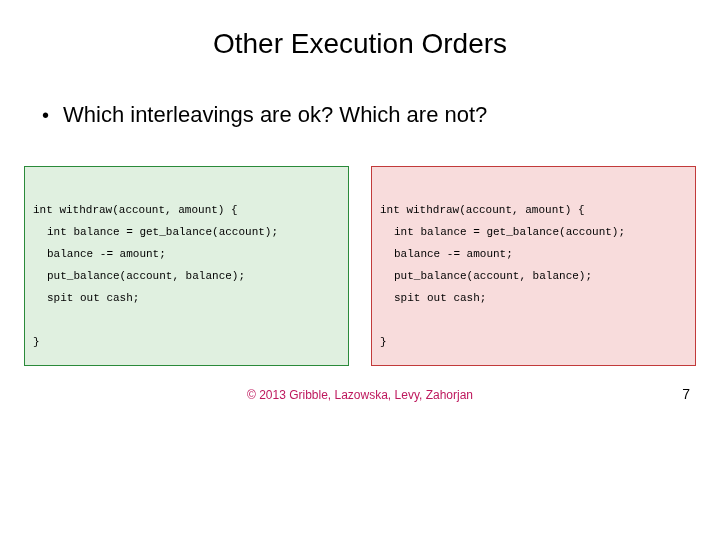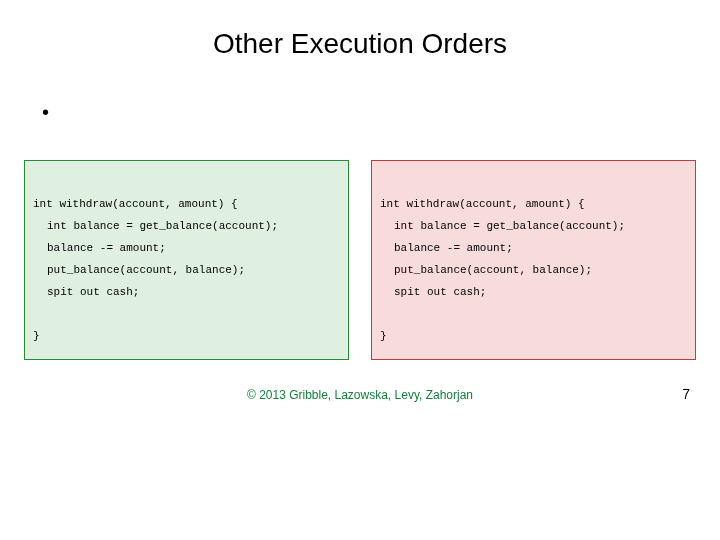--- a/index.html
+++ b/index.html
@@ -64,38 +64,39 @@
     border-color: #c23a3a;
   }
   .codebox .sig { }
   .codebox .body { padding-left: 14px; font-family: Liberation Mono, monospace; }
   .footer-center {
     position: absolute;
     bottom: 26px;
     width: 100%;
     text-align: center;
     font-size: 12px;
-    color: #15803d;
+    color: #be185d;
   }
   .footer-right {
     position: absolute;
     bottom: 26px;
     right: 30px;
     font-size: 14px;
   }
 </style>
 </head>
 <body>
 
 <div class="slide">
 
   <h1 class="title">Other Execution Orders</h1>
 
   <div class="bullet-row">
     <span class="bullet-dot">•</span>
+    <span class="bullet-text">Which interleavings are ok?  Which are not?</span>
   </div>
 
   <div class="codeboxes">
 
     <div class="codebox green">
 <span class="sig">int withdraw(account, amount) {</span>
 <div class="body"><span>int balance = get_balance(account);</span>
 <span>balance -= amount;</span>
 <span>put_balance(account, balance);</span>
 <span>spit out cash;</span></div>

